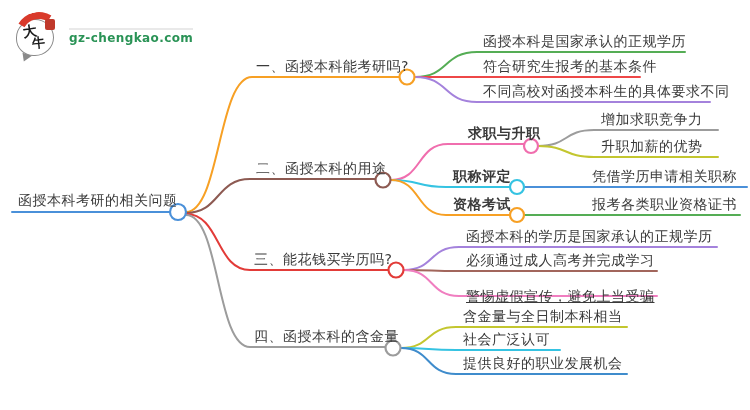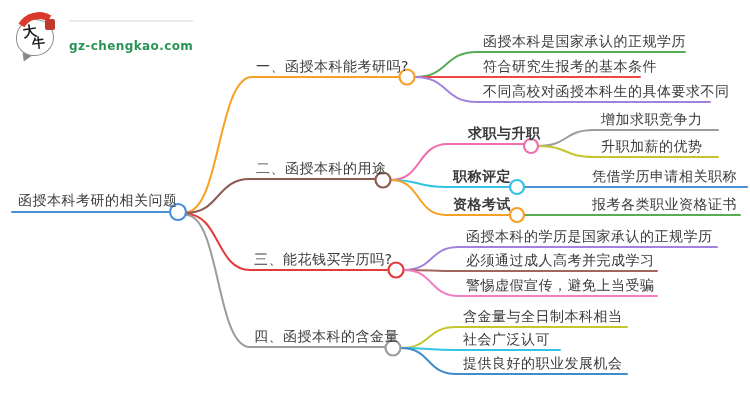--- a/index.html
+++ b/index.html
@@ -18,21 +18,21 @@
   .logo-hat{position:absolute;left:1px;top:2px;width:34px;height:34px;border-radius:50%;
     border:7px solid transparent;border-top-color:#d93a2b;transform:rotate(-14deg);}
   .logo-seal{position:absolute;left:31px;top:9px;width:10px;height:11px;background:#c0392b;border-radius:2px;}
   .logo-ch1{position:absolute;left:9px;top:13px;font-family:"DejaVu Serif","Liberation Serif",serif;
     font-weight:bold;font-size:14px;color:#1a1a1a;transform:rotate(-8deg);}
   .logo-ch2{position:absolute;left:18px;top:24px;font-family:"DejaVu Serif","Liberation Serif",serif;
     font-weight:bold;font-size:13px;color:#1a1a1a;transform:rotate(-6deg);}
   .logo-text{margin-left:9px;}
   .logo-title{font-size:17.5px;font-weight:bold;color:#14924a;letter-spacing:1px;line-height:20px;}
   .logo-sub{font-size:12px;font-weight:bold;color:#2a9356;letter-spacing:.4px;line-height:14px;
-    border-top:2px solid #e9e9e9;margin-top:2px;padding-top:17px;}
+    border-top:2px solid #e9e9e9;margin-top:2px;padding-top:1px;}
   
   #map-svg{position:absolute;left:0;top:0;}
   .node-label{position:absolute;white-space:nowrap;font-size:14px;line-height:18px;color:#3a3a3a;
     letter-spacing:.5px;cursor:default;}
   .node-label.bold{font-weight:bold;}
   .node-label.root{font-size:14px;}
 </style>
 </head>
 <body>
 
@@ -80,21 +80,21 @@
       <div class="node-label bold" style="left: 455px; top: 124px; margin-left: 13px;">求职与升职</div>
       <div class="node-label" style="left: 601px; top: 110px;">增加求职竞争力</div>
       <div class="node-label" style="left: 601px; top: 137px;">升职加薪的优势</div>
       <div class="node-label bold" style="left: 453px; top: 167px;">职称评定</div>
       <div class="node-label" style="left: 592px; top: 167px;">凭借学历申请相关职称</div>
       <div class="node-label bold" style="left: 453px; top: 195px;">资格考试</div>
       <div class="node-label" style="left: 592px; top: 195px;">报考各类职业资格证书</div>
       <div class="node-label" style="left: 254px; top: 250px;">三、能花钱买学历吗?</div>
       <div class="node-label" style="left: 466px; top: 227px;">函授本科的学历是国家承认的正规学历</div>
       <div class="node-label" style="left: 466px; top: 251px;">必须通过成人高考并完成学习</div>
-      <div class="node-label" style="left: 466px; top: 276px;">警惕虚假宣传，避免上当受骗</div>
+      <div class="node-label" style="left: 466px; top: 287px; text-decoration: underline;">警惕虚假宣传，避免上当受骗</div>
       <div class="node-label" style="left: 254px; top: 327px;">四、函授本科的含金量</div>
       <div class="node-label" style="left: 463px; top: 307px;">含金量与全日制本科相当</div>
       <div class="node-label" style="left: 463px; top: 330px; text-align: center;">社会广泛认可</div>
       <div class="node-label" style="left: 463px; top: 354px;">提供良好的职业发展机会</div>
     </div>
 
   <div class="logo">
     <div class="logo-icon">
       <div class="logo-tail"></div>
       <div class="logo-bubble"></div>

